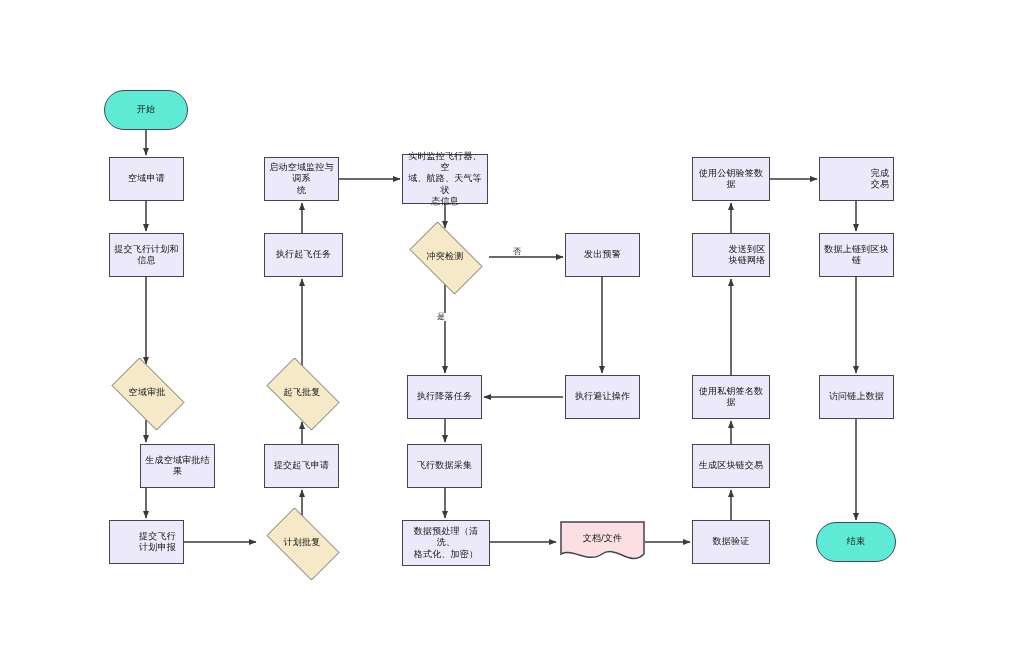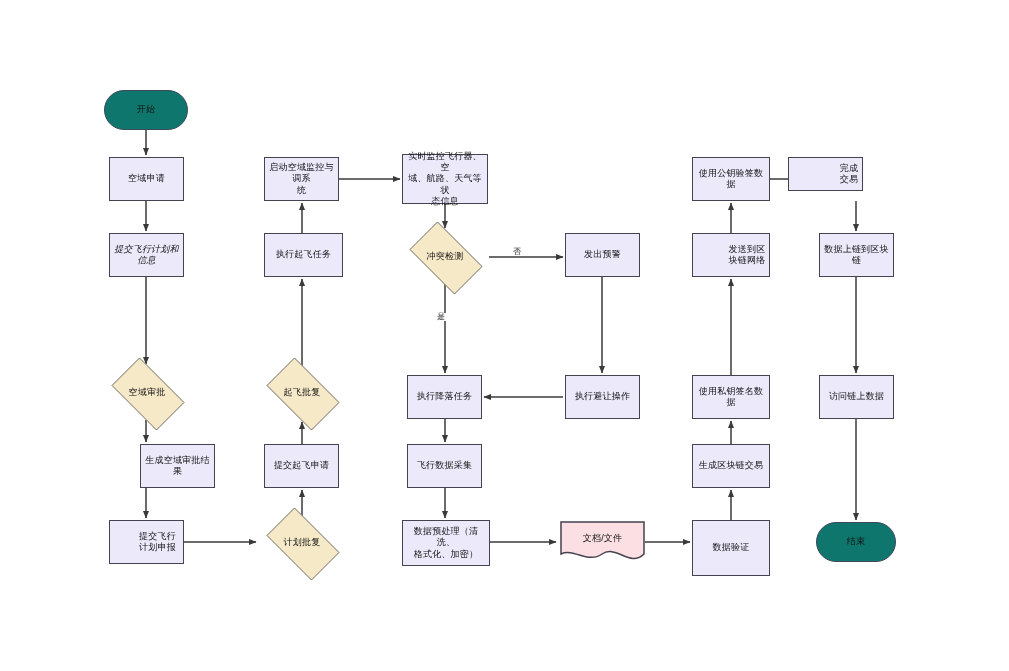--- a/index.html
+++ b/index.html
@@ -5,21 +5,21 @@
   html,body{margin:0;padding:0;background:#ffffff;}
   body{width:1009px;height:671px;overflow:hidden;
        font-family:"Liberation Sans","DejaVu Sans",sans-serif;}
   #canvas{position:relative;width:1009px;height:671px;background:#fff;}
   svg#wires{position:absolute;left:0;top:0;width:1009px;height:671px;}
   .node{position:absolute;box-sizing:border-box;display:flex;align-items:center;
         justify-content:center;text-align:center;line-height:1.25;color:#121212;
         font-size:9px;letter-spacing:.2px;}
   .node .lbl{padding:0 3px;white-space:pre-line;}
   .process{background:#ece9fb;border:1.6px solid #46424f;}
-  .terminal{background:#0f766e;border:1.6px solid #3d4a5c;border-radius:999px;}
+  .terminal{background:#5eead4;border:1.6px solid #3d4a5c;border-radius:999px;}
   .decision{background:transparent;border:none;}
   .decision .dshape{position:absolute;left:0;top:0;width:100%;height:100%;
         background:#f6e9c8;border:1.5px solid #46424f;
         transform:rotate(45deg) scale(.707);}
   .decision .lbl{position:relative;z-index:3;}
   .docnode{background:transparent;border:none;}
   .docnode .lbl{position:relative;z-index:3;}
   .edge-label{position:absolute;font-size:8px;color:#1a1a1a;background:#fff;
         padding:0 1px;line-height:1;}
 </style>
@@ -73,21 +73,21 @@
   </svg>
 
   <div class="node terminal" style="left:104px;top:90px;width:84px;height:40px;">
     <span class="lbl">开始</span>
   </div>
 
   <div class="node process" style="left:109px;top:157px;width:75px;height:44px;">
     <span class="lbl">空域申请</span>
   </div>
 
-  <div class="node process" style="left:109px;top:233px;width:75px;height:44px;font-style:italic;">
+  <div class="node process" style="left:109px;top:233px;width:75px;height:44px;">
     <span class="lbl">提交飞行计划和信息</span>
   </div>
 
   <div class="node decision" style="left:103px;top:366px;width:88px;height:54px;">
     <span class="dshape"></span>
     <span class="lbl">空域审批</span>
   </div>
 
   <div class="node process" style="left:109px;top:444px;width:75px;height:44px;margin-left:31px;">
     <span class="lbl">生成空域审批结果</span>
@@ -152,41 +152,41 @@
     <span class="lbl">执行避让操作</span>
   </div>
 
   <div class="node docnode" style="left:560px;top:521px;width:85px;height:42px;">
     <svg viewBox="0 0 85 42" preserveAspectRatio="none" style="position:absolute;left:0;top:0;width:85px;height:42px;">
       <path d="M1,1 L84,1 L84,33 C70,47 56,23 42,33 C28,43 14,27 1,33 Z" fill="#fbdfe2" stroke="#46424f" stroke-width="1.5"></path>
     </svg>
     <span class="lbl" style="margin-bottom:6px;">文档/文件</span>
   </div>
 
-  <div class="node process" style="left:692px;top:520px;width:78px;height:56px;">
+  <div class="node process" style="left:692px;top:520px;width:78px;height:44px;">
     <span class="lbl">数据验证</span>
   </div>
 
   <div class="node process" style="left:692px;top:444px;width:78px;height:44px;">
     <span class="lbl">生成区块链交易</span>
   </div>
 
   <div class="node process" style="left:692px;top:375px;width:78px;height:44px;">
     <span class="lbl">使用私钥签名数据</span>
   </div>
 
   <div class="node process" style="left:692px;top:233px;width:78px;height:44px;padding-left:32px;">
     <span class="lbl">发送到区块链网络</span>
   </div>
 
   <div class="node process" style="left:692px;top:157px;width:78px;height:44px;">
     <span class="lbl">使用公钥验签数据</span>
   </div>
 
-  <div class="node process" style="left:788px;top:157px;width:75px;height:34px;padding-left:47px;">
+  <div class="node process" style="left:819px;top:157px;width:75px;height:44px;padding-left:47px;">
     <span class="lbl">完成交易</span>
   </div>
 
   <div class="node process" style="left:819px;top:233px;width:75px;height:44px;">
     <span class="lbl">数据上链到区块链</span>
   </div>
 
   <div class="node process" style="left:819px;top:375px;width:75px;height:44px;">
     <span class="lbl">访问链上数据</span>
   </div>

